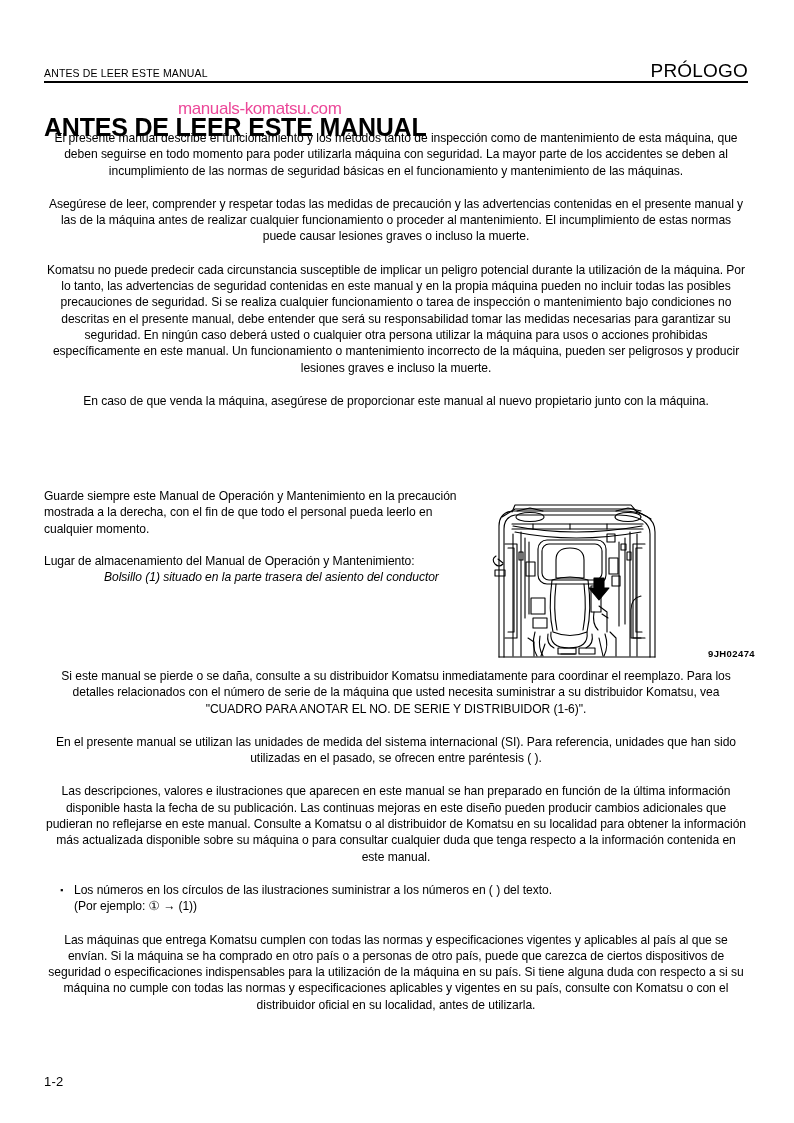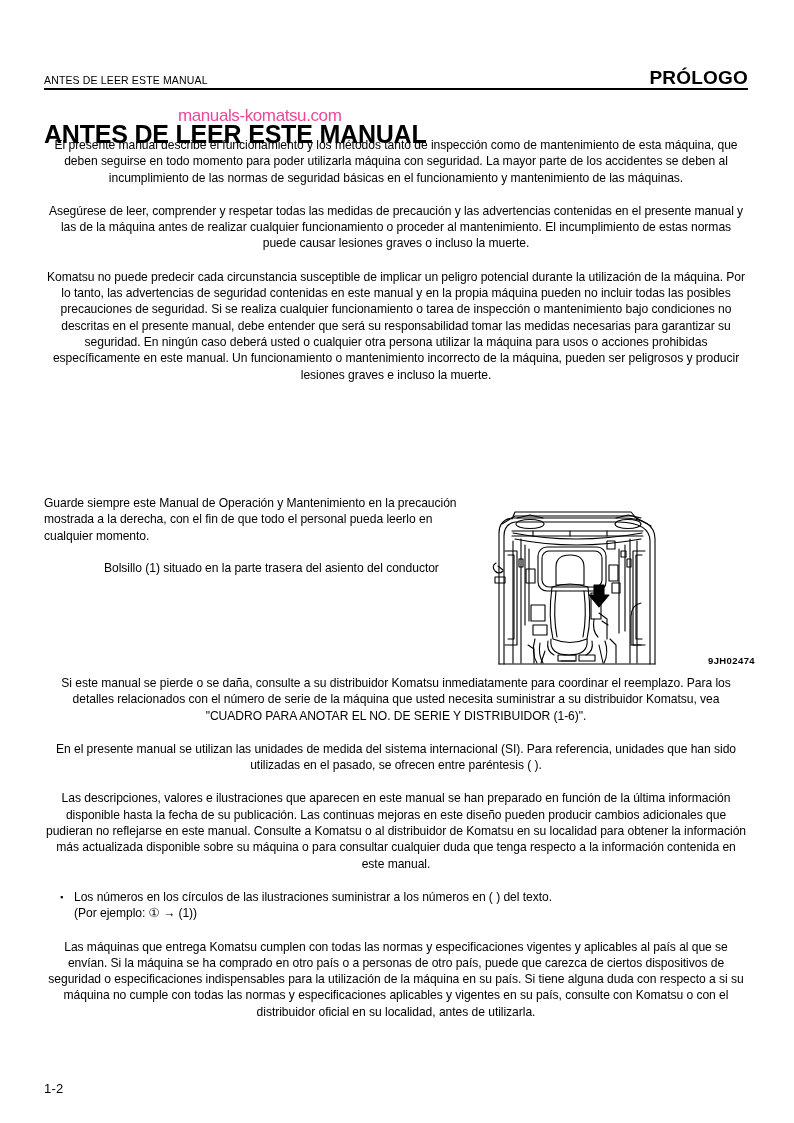--- a/index.html
+++ b/index.html
@@ -11,21 +11,21 @@
     width: 794px;
     height: 1123px;
     position: relative;
     font-family: "Liberation Sans", sans-serif;
     color: #000000;
     overflow: hidden;
   }
 
   .page {
     position: absolute;
-    left: 0; top: 11px;
+    left: 0; top: 4px;
     width: 794px;
     height: 948px;
   }
 
   
   .header {
     position: absolute;
     left: 44px;
     top: 56px;
     width: 704px;
@@ -33,21 +33,21 @@
     align-items: baseline;
     justify-content: space-between;
   }
   .header-left {
     font-size: 10.5px;
     letter-spacing: 0.15px;
     white-space: nowrap;
   }
   .header-right {
     font-size: 19px;
-    font-weight: bold;
+    font-weight: normal;
     letter-spacing: 0.2px;
     white-space: nowrap;
   }
   .header-rule {
     position: absolute;
     left: 44px;
     top: 77px;
     width: 704px;
     height: 2.2px;
     background: #000;
@@ -103,20 +103,21 @@
   }
   .storage-block p {
     margin: 0;
     font-size: 12.1px;
     line-height: 16.3px;
     letter-spacing: -0.05px;
   }
   .spacer-line { height: 16.3px; }
   .indent-line {
     padding-left: 60px;
+    font-style: italic;
   }
 
   
   .lower-col {
     position: absolute;
     left: 44px;
     top: 664px;
     width: 704px;
     z-index: 2;
   }
@@ -191,25 +192,27 @@
   <div class="header-rule"></div>
 
   <div class="watermark">manuals-komatsu.com</div>
 
   <h1 class="doc-title">ANTES DE LEER ESTE MANUAL</h1>
 
   <div class="body-col">
     <p class="para">El presente manual describe el funcionamiento y los métodos tanto de inspección como de mantenimiento de esta máquina, que deben seguirse en todo momento para poder utilizarla máquina con seguridad. La mayor parte de los accidentes se deben al incumplimiento de las normas de seguridad básicas en el funcionamiento y mantenimiento de las máquinas.</p>
     <p class="para">Asegúrese de leer, comprender y respetar todas las medidas de precaución y las advertencias contenidas en el presente manual y las de la máquina antes de realizar cualquier funcionamiento o proceder al mantenimiento. El incumplimiento de estas normas puede causar lesiones graves o incluso la muerte.</p>
     <p class="para">Komatsu no puede predecir cada circunstancia susceptible de implicar un peligro potencial durante la utilización de la máquina. Por lo tanto, las advertencias de seguridad contenidas en este manual y en la propia máquina pueden no incluir todas las posibles precauciones de seguridad. Si se realiza cualquier funcionamiento o tarea de inspección o mantenimiento bajo condiciones no descritas en el presente manual, debe entender que será su responsabilidad tomar las medidas necesarias para garantizar su seguridad. En ningún caso deberá usted o cualquier otra persona utilizar la máquina para usos o acciones prohibidas específicamente en este manual. Un funcionamiento o mantenimiento incorrecto de la máquina, pueden ser peligrosos y producir lesiones graves e incluso la muerte.</p>
+    <p class="para">En caso de que venda la máquina, asegúrese de proporcionar este manual al nuevo propietario junto con la máquina.</p>
   </div>
 
   <div class="storage-block">
     <p>Guarde siempre este Manual de Operación y Mantenimiento en la precaución mostrada a la derecha, con el fin de que todo el personal pueda leerlo en cualquier momento.</p>
     <div class="spacer-line"></div>
+    <p>Lugar de almacenamiento del Manual de Operación y Mantenimiento:</p>
     <p class="indent-line">Bolsillo (1) situado en la parte trasera del asiento del conductor</p>
   </div>
 
   <div class="figure">
     <svg width="300" height="175" viewBox="0 0 300 175">
       <g fill="none" stroke="#000000" stroke-width="1.1" stroke-linejoin="round" stroke-linecap="round">
 
         <path d="M44 171 L44 40 Q44 27 57 25 L166 25 Q200 25 200 46 L200 171"></path>
         <path d="M49 171 L49 43 Q49 31 60 29 L164 29 Q195 30 195 48 L195 171"></path>
 

